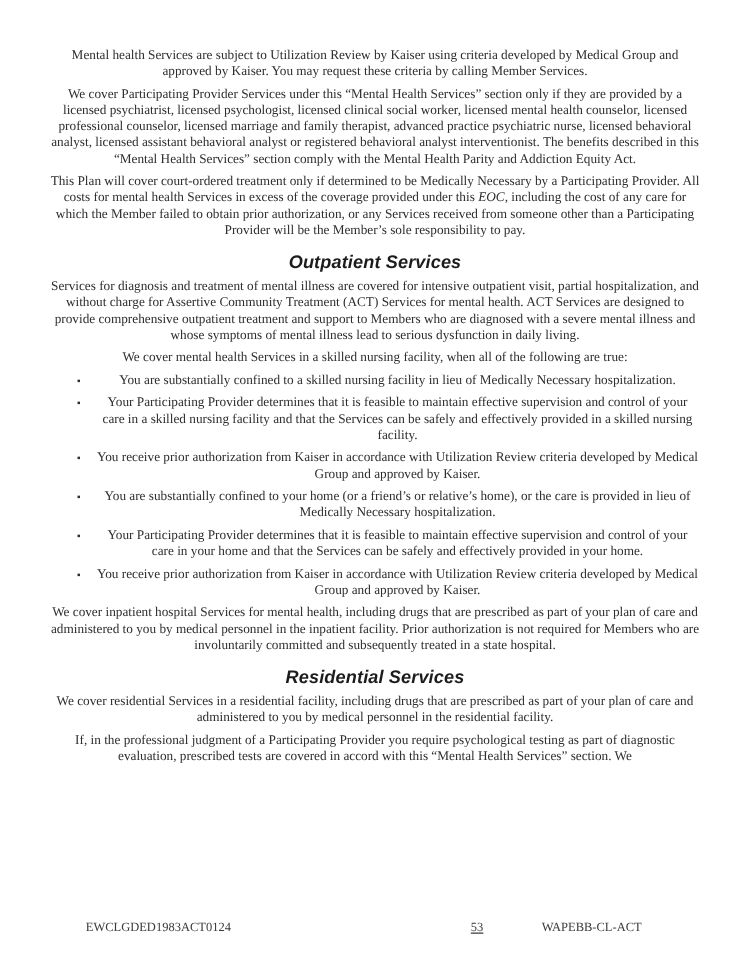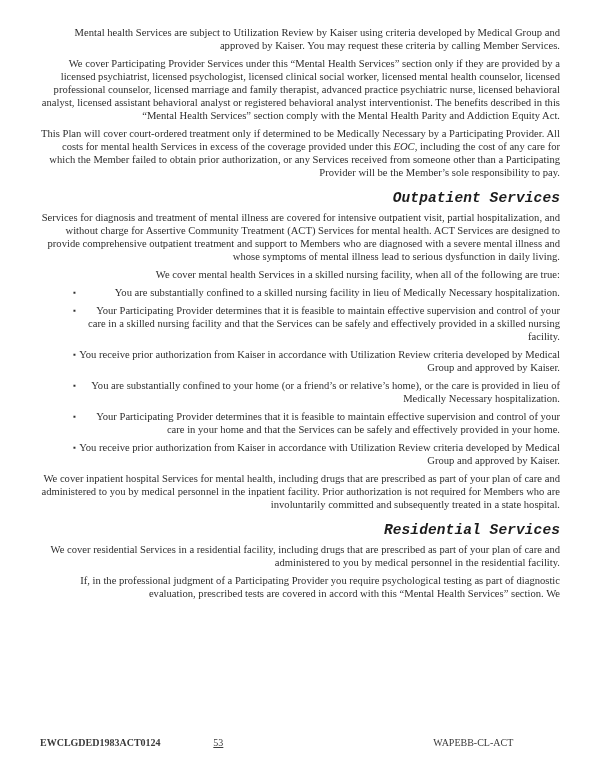--- a/index.html
+++ b/index.html
@@ -10,31 +10,31 @@
     height: 776px;
     background: #ffffff;
     overflow: hidden;
     font-family: "Liberation Serif", serif;
     color: #2e2e2e;
   }
   .content {
     position: absolute;
     left: 40px;
     right: 40px;
-    top: 4px;
+    top: 16px;
     padding-top: 22px;
     font-size: 10.6px;
     line-height: 13px;
-    text-align: right;
+    text-align: center;
   }
   p { margin: 0 0 5px 0; }
   p:last-child { margin-bottom: 0; }
   .em { font-style: italic; margin-top: 41px; }
   h2.section-heading {
-    font-family: Liberation Mono, monospace;
+    font-family: Liberation Sans, sans-serif;
     font-style: italic;
     font-weight: bold;
     font-size: 14.5px;
     line-height: 18px;
     color: #1c1c1c;
     margin: 10px 0 4px 0;
     letter-spacing: 0.1px;
   }
   ul.bullet-list {
     list-style: none;
@@ -57,22 +57,22 @@
     position: absolute;
     left: 40px;
     right: 40px;
     top: 737px;
     display: flex;
     font-size: 10px;
     line-height: 12px;
     color: #3a3a3a;
   }
   .footer span { flex: 1 1 0; }
-  .footer .f-left  { text-align: left; font-weight: bold; }
-  .footer .f-center{ text-align: left; text-decoration: underline; }
+  .footer .f-left  { text-align: center; }
+  .footer .f-center{ text-align: right; text-decoration: underline; }
   .footer .f-right { text-align: center; }
 </style>
 </head>
 <body>
 
 <div class="page">
   <div class="content">
 
     <p>Mental health Services are subject to Utilization Review by Kaiser using criteria developed by Medical Group and approved by Kaiser. You may request these criteria by calling Member Services.</p>
 

